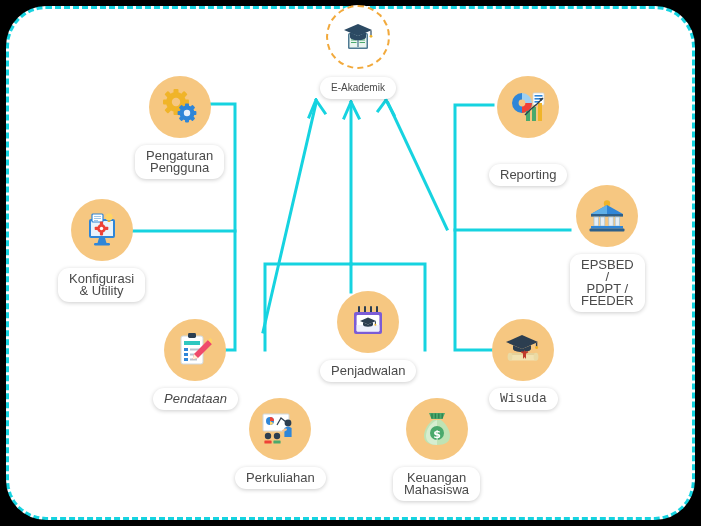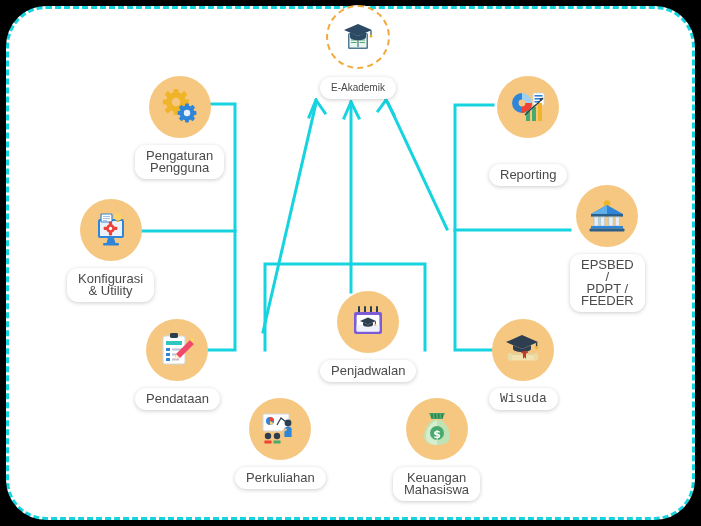--- a/index.html
+++ b/index.html
@@ -91,21 +91,21 @@
           <rect x="29.4" y="17.6" width="4" height="4" rx=".8" transform="rotate(45 31.4 19.6)"></rect>
           <rect x="18.6" y="28.4" width="4" height="4" rx=".8" transform="rotate(45 20.6 30.4)"></rect>
         </g>
         <circle cx="26" cy="25" r="3.2" fill="#e8f1fb"></circle>
       </svg>
     </div>
     <div class="pill">Pengaturan
 Pengguna</div>
   </div>
 
-  <div class="node" style="left:67px;top:199px;">
+  <div class="node" style="left:58px;top:199px;">
     <div class="disc">
       <svg width="38" height="36" viewBox="0 0 38 36">
         <rect x="6" y="7" width="26" height="19" rx="2" fill="#2f86d8"></rect>
         <rect x="8" y="9" width="22" height="15" fill="#eaf3fb"></rect>
         <path d="M16 26h6l1.5 5h-9Z" fill="#2f86d8"></path>
         <rect x="11" y="31" width="16" height="2.4" rx="1.2" fill="#2f86d8"></rect>
         <rect x="9" y="2" width="11" height="8" rx="1" fill="#fff" stroke="#2f86d8" stroke-width="1.2"></rect>
         <g stroke="#9fc6e8" stroke-width="1">
             <path d="M11 4.5h7M11 6.5h7M11 8.5h4"></path>
           </g>
@@ -118,21 +118,21 @@
           <rect x="11.7" y="14.8" width="3.4" height="3.2" rx=".8"></rect>
             <rect x="21.9" y="14.8" width="3.4" height="3.2" rx=".8"></rect>
         </g>
         <circle cx="18.5" cy="16.5" r="1.7" fill="#fff"></circle>
       </svg>
     </div>
     <div class="pill">Konfigurasi
 &amp; Utility</div>
   </div>
 
-  <div class="node" style="left:135px;top:319px;">
+  <div class="node" style="left:153px;top:319px;font-style:italic;">
     <div class="disc">
       <svg width="34" height="36" viewBox="0 0 34 36">
         <rect x="3" y="4" width="22" height="28" rx="2" fill="#fff" stroke="#cfd8de" stroke-width="1"></rect>
         <rect x="10" y="1" width="8" height="5" rx="1.4" fill="#2c3e50"></rect>
         <rect x="6" y="9" width="16" height="4" fill="#2ec7c0"></rect>
         <g fill="#2f86d8">
             <rect x="6" y="16" width="4" height="3"></rect>
             <rect x="6" y="21" width="4" height="3"></rect>
             <rect x="6" y="26" width="4" height="3"></rect>
           </g>

